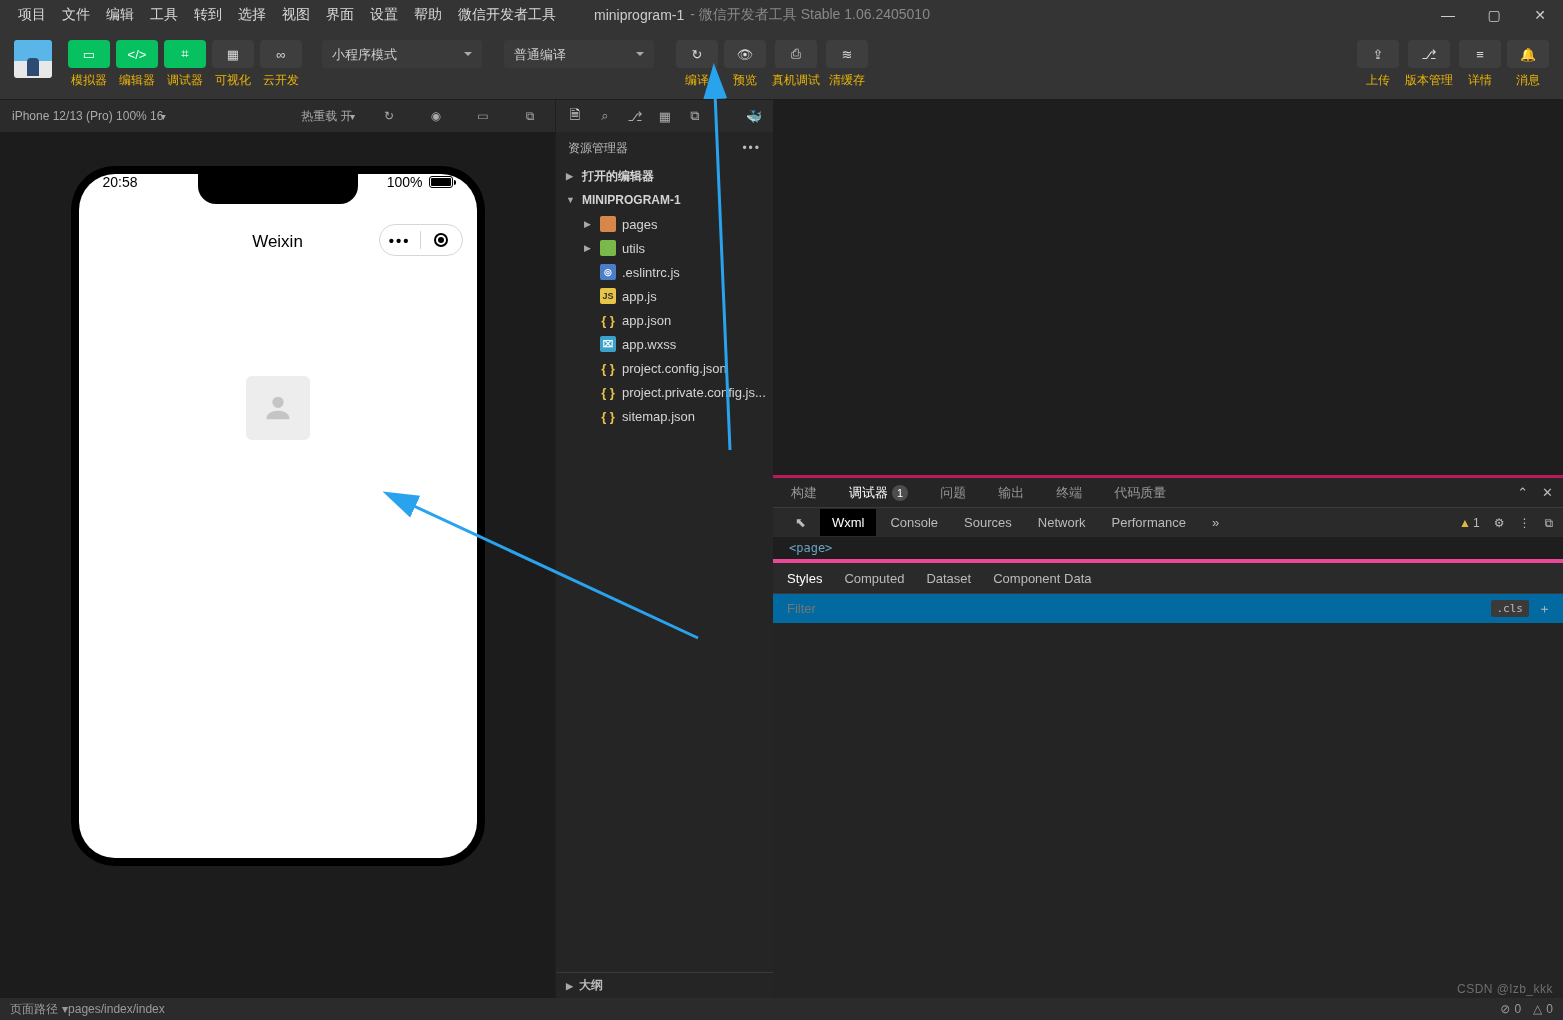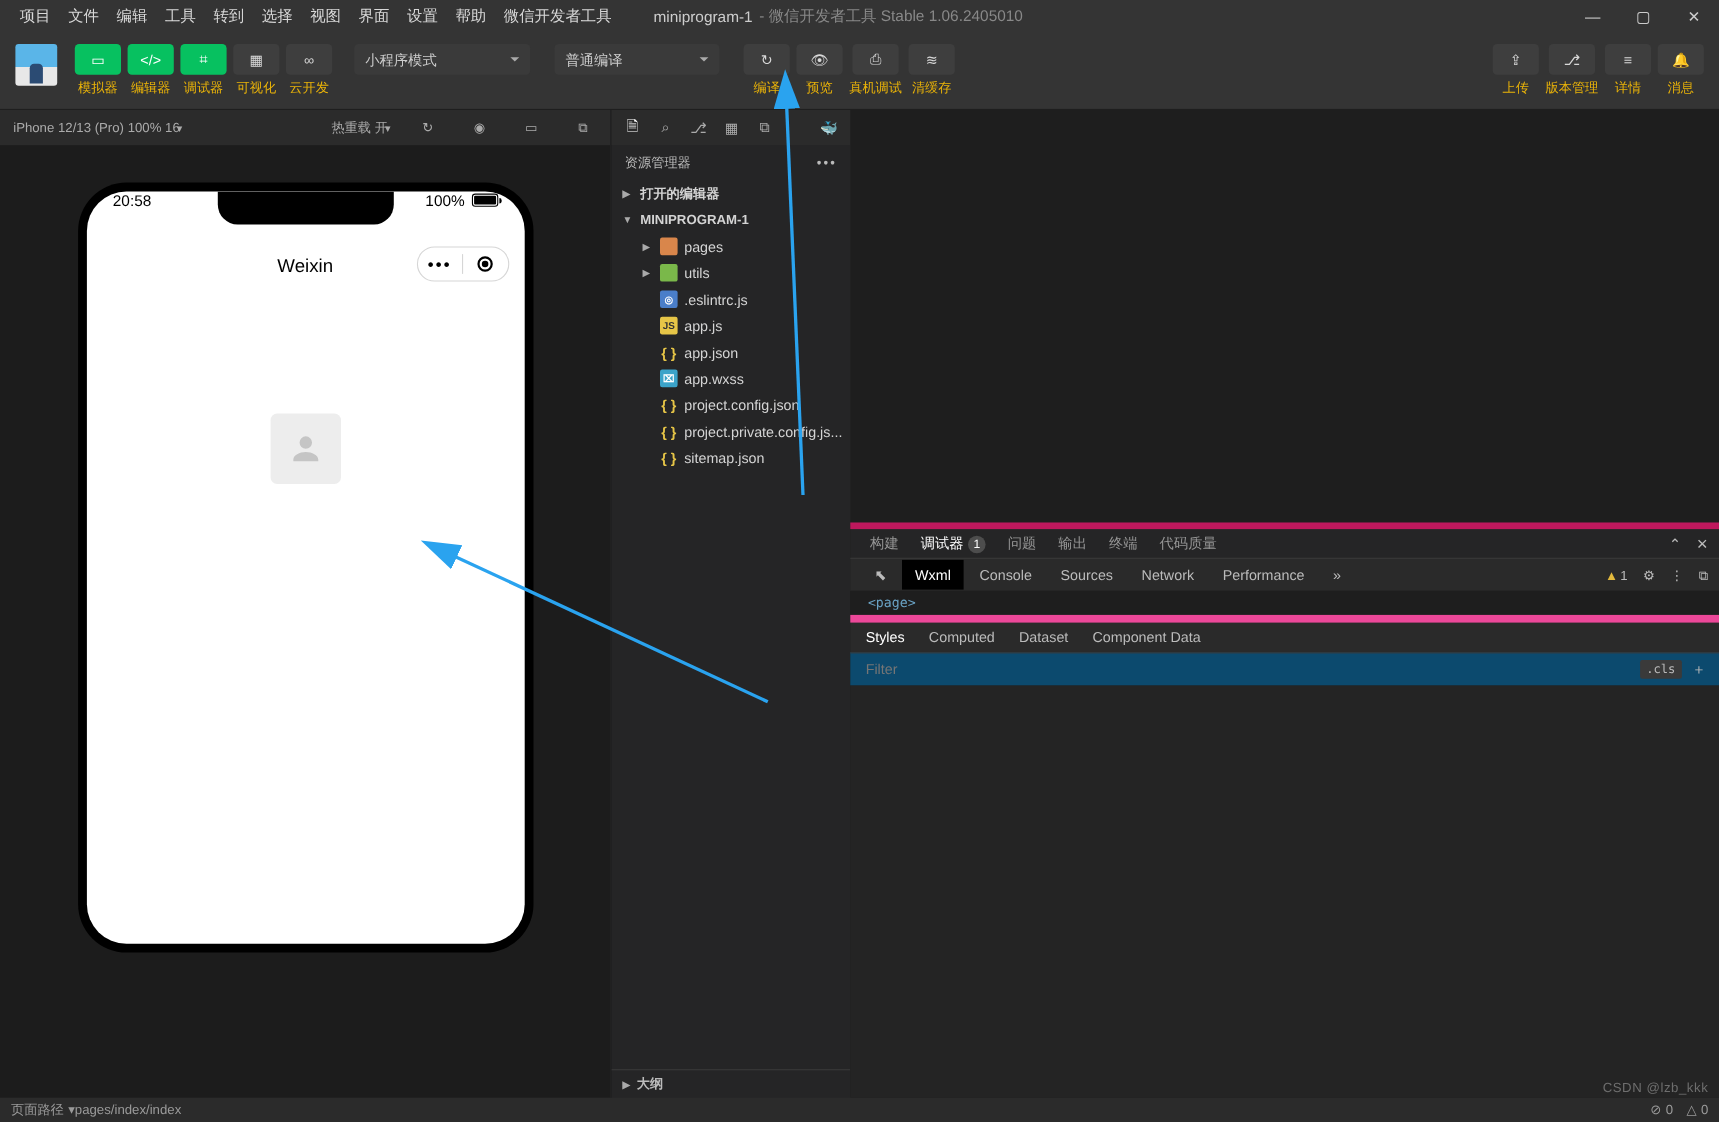--- a/index.html
+++ b/index.html
@@ -73,34 +73,34 @@
 .ic-blue{background:#4a7ec9;color:#fff}
 .ic-yellow{background:#e6c547;color:#333}
 .ic-brace{color:#e6c547;font-size:13px;background:none}
 .ic-cyan{background:#3ba3c9;color:#fff}
 .outline-sec{height:26px;border-top:1px solid #3a3a3a;display:flex;align-items:center;padding-left:10px;gap:6px;font-size:12px;color:#bbb;font-weight:600}
 .outline-sec .tw{font-size:9px;color:#aaa}
 
 .editor-col{flex:1;background:#1e1e1e;display:flex;flex-direction:column;position:relative}
 .editor-top{flex:1}
 
-.panel-tabstrip{height:32px;display:flex;align-items:center;gap:20px;padding:0 18px;background:#252526;border-top:6px solid #be185d;font-size:13px;color:#969696;position:relative}
+.panel-tabstrip{height:32px;display:flex;align-items:center;gap:32px;padding:0 18px;background:#252526;border-top:3px solid #be185d;font-size:13px;color:#969696;position:relative}
 .panel-tabstrip .pt{position:relative;padding:4px 0}
 .panel-tabstrip .pt.active{color:#fff}
 .badge{display:inline-flex;min-width:16px;height:16px;border-radius:8px;background:#4d4d4d;color:#fff;font-size:11px;align-items:center;justify-content:center;padding:0 5px;margin-left:4px}
 .panel-actions{position:absolute;right:10px;display:flex;gap:14px;color:#bbb}
 .devtools-tabs{height:30px;display:flex;align-items:center;padding:0 10px;background:#2a2a2a;color:#bbb;font-size:13px;gap:2px;border-top:1px solid #3a3a3a;position:relative}
 .devtools-tabs .dt{padding:6px 12px}
 .devtools-tabs .dt.active{background:#000;color:#fff}
 .dt-right{position:absolute;right:10px;display:flex;align-items:center;gap:14px;color:#bbb;font-size:12px}
 .warn-tri{color:#e2b93d;margin-right:2px}
 .wxml-trace{height:22px;padding:0 16px;display:flex;align-items:center;font-size:12px;color:#6aa3c5;background:#1e1e1e;font-family:Consolas,monospace}
-.styles-tabs{height:34px;display:flex;align-items:center;padding:0 14px;background:#2a2a2a;color:#bbb;font-size:13px;gap:22px;border-top:7px solid #ec4899}
+.styles-tabs{height:34px;display:flex;align-items:center;padding:0 14px;background:#2a2a2a;color:#bbb;font-size:13px;gap:22px;border-top:4px solid #ec4899}
 .styles-tabs .st.active{color:#fff}
-.filter-row{height:30px;display:flex;align-items:center;padding:0 14px;background:#0c4a6e;border-top:1px solid #3a3a3a;color:#888;font-size:13px;position:relative}
+.filter-row{height:30px;display:flex;align-items:center;padding:0 14px;background:#0369a1;border-top:1px solid #3a3a3a;color:#888;font-size:13px;position:relative}
 .filter-row input{background:transparent;border:none;color:#ccc;font-size:13px;flex:1;outline:none}
 .filter-row .cls{position:absolute;right:34px;font-family:Consolas,monospace;color:#bbb;background:#3a3a3a;padding:2px 6px;border-radius:2px;font-size:11px}
 .filter-row .plus{position:absolute;right:12px;color:#bbb}
 .styles-body{flex:1;background:#242424}
 
 .statusbar{position:absolute;bottom:0;left:0;right:0;height:22px;background:#2b2b2b;display:flex;align-items:center;padding:0 10px;font-size:12px;color:#9a9a9a;}
 .statusbar .r{margin-left:auto;display:flex;gap:12px;align-items:center}
 .watermark{position:absolute;right:10px;bottom:24px;font-size:12px;color:#6e6e6e;letter-spacing:.5px}
 .sb-item{display:flex;align-items:center;gap:4px}
 

